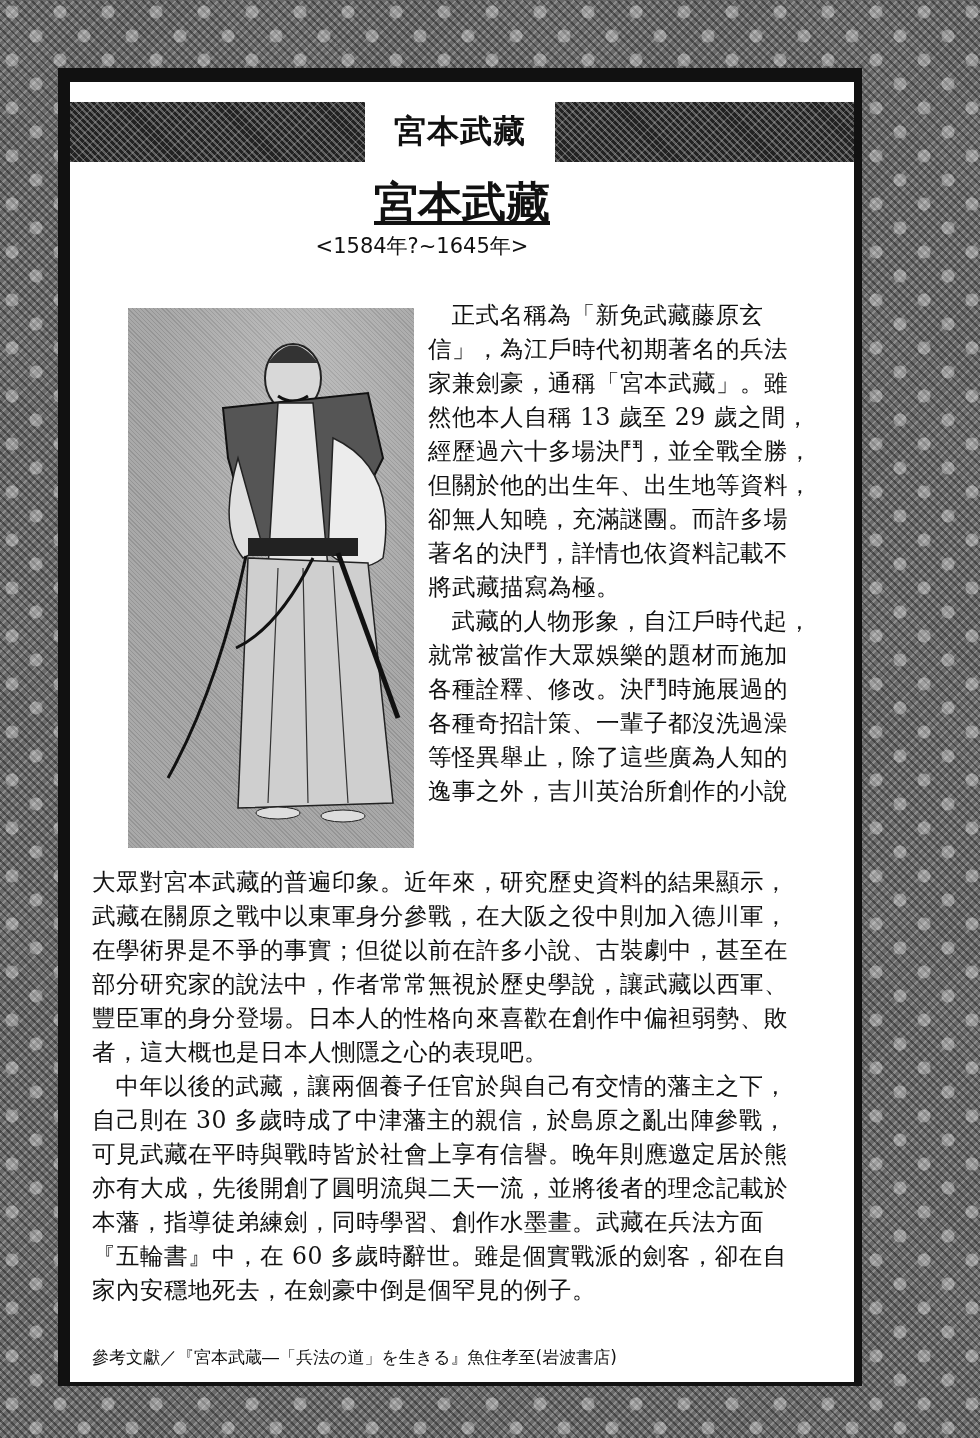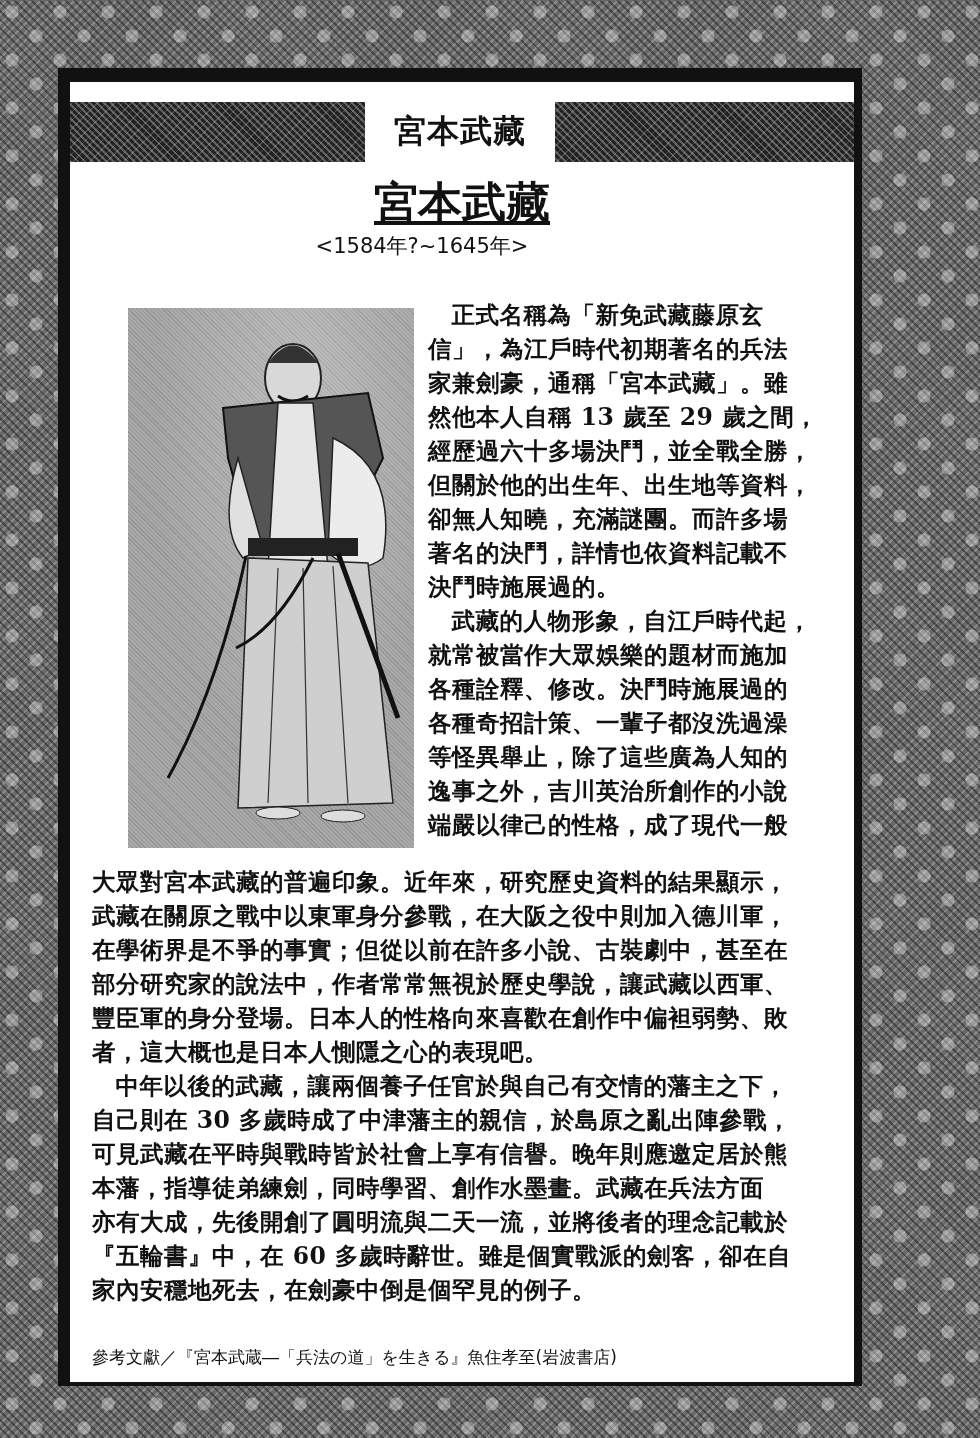--- a/index.html
+++ b/index.html
@@ -46,21 +46,21 @@
   .portrait {
     position: absolute; left: 58px; top: 226px; width: 286px; height: 540px;
     background-color: #a9a9a9;
     background-image:
       radial-gradient(ellipse at 60% 20%, rgba(255,255,255,0.25), transparent 60%),
       repeating-linear-gradient(45deg, rgba(0,0,0,0.12) 0 1px, transparent 1px 3px);
     overflow: hidden;
   }
   .portrait svg { width: 100%; height: 100%; display: block; }
   .body-text {
-    font-size: 23.5px; line-height: 34px; letter-spacing: 0.5px; font-weight: bold;
+    font-size: 23.5px; line-height: 34px; letter-spacing: 0.5px;
   }
   .float-col {
     position: absolute; left: 358px; top: 216px; width: 400px;
   }
   .full-col {
     position: absolute; left: 22px; top: 760px; width: 740px; margin-top: 23px;
   }
   .line { white-space: nowrap; display: block; }
   .indent { padding-left: 1em; }
   .reference {
@@ -108,40 +108,39 @@
 
   <div class="float-col body-text">
     <span class="line indent">正式名稱為「新免武藏藤原玄</span>
     <span class="line">信」，為江戶時代初期著名的兵法</span>
     <span class="line">家兼劍豪，通稱「宮本武藏」。雖</span>
     <span class="line">然他本人自稱 13 歲至 29 歲之間，</span>
     <span class="line">經歷過六十多場決鬥，並全戰全勝，</span>
     <span class="line">但關於他的出生年、出生地等資料，</span>
     <span class="line">卻無人知曉，充滿謎團。而許多場</span>
     <span class="line">著名的決鬥，詳情也依資料記載不</span>
-    <span class="line">決鬥時施展過的。</span>
+    <span class="line">將武藏描寫為極。</span>
     <span class="line indent">武藏的人物形象，自江戶時代起，</span>
     <span class="line">就常被當作大眾娛樂的題材而施加</span>
     <span class="line">各種詮釋、修改。決鬥時施展過的</span>
     <span class="line">各種奇招計策、一輩子都沒洗過澡</span>
     <span class="line">等怪異舉止，除了這些廣為人知的</span>
     <span class="line">逸事之外，吉川英治所創作的小說</span>
-    <span class="line">端嚴以律己的性格，成了現代一般</span>
   </div>
 
   <div class="full-col body-text">
     <span class="line">大眾對宮本武藏的普遍印象。近年來，研究歷史資料的結果顯示，</span>
     <span class="line">武藏在關原之戰中以東軍身分參戰，在大阪之役中則加入德川軍，</span>
     <span class="line">在學術界是不爭的事實；但從以前在許多小說、古裝劇中，甚至在</span>
     <span class="line">部分研究家的說法中，作者常常無視於歷史學說，讓武藏以西軍、</span>
     <span class="line">豐臣軍的身分登場。日本人的性格向來喜歡在創作中偏袒弱勢、敗</span>
     <span class="line">者，這大概也是日本人惻隱之心的表現吧。</span>
     <span class="line indent">中年以後的武藏，讓兩個養子任官於與自己有交情的藩主之下，</span>
     <span class="line">自己則在 30 多歲時成了中津藩主的親信，於島原之亂出陣參戰，</span>
     <span class="line">可見武藏在平時與戰時皆於社會上享有信譽。晚年則應邀定居於熊</span>
+    <span class="line">亦有大成，先後開創了圓明流與二天一流，並將後者的理念記載於</span>
     <span class="line">本藩，指導徒弟練劍，同時學習、創作水墨畫。武藏在兵法方面</span>
-    <span class="line">亦有大成，先後開創了圓明流與二天一流，並將後者的理念記載於</span>
     <span class="line">『五輪書』中，在 60 多歲時辭世。雖是個實戰派的劍客，卻在自</span>
     <span class="line">家內安穩地死去，在劍豪中倒是個罕見的例子。</span>
   </div>
 
   <div class="reference">參考文獻／『宮本武蔵―「兵法の道」を生きる』魚住孝至(岩波書店)</div>
 </div>
 
 </body></html>

